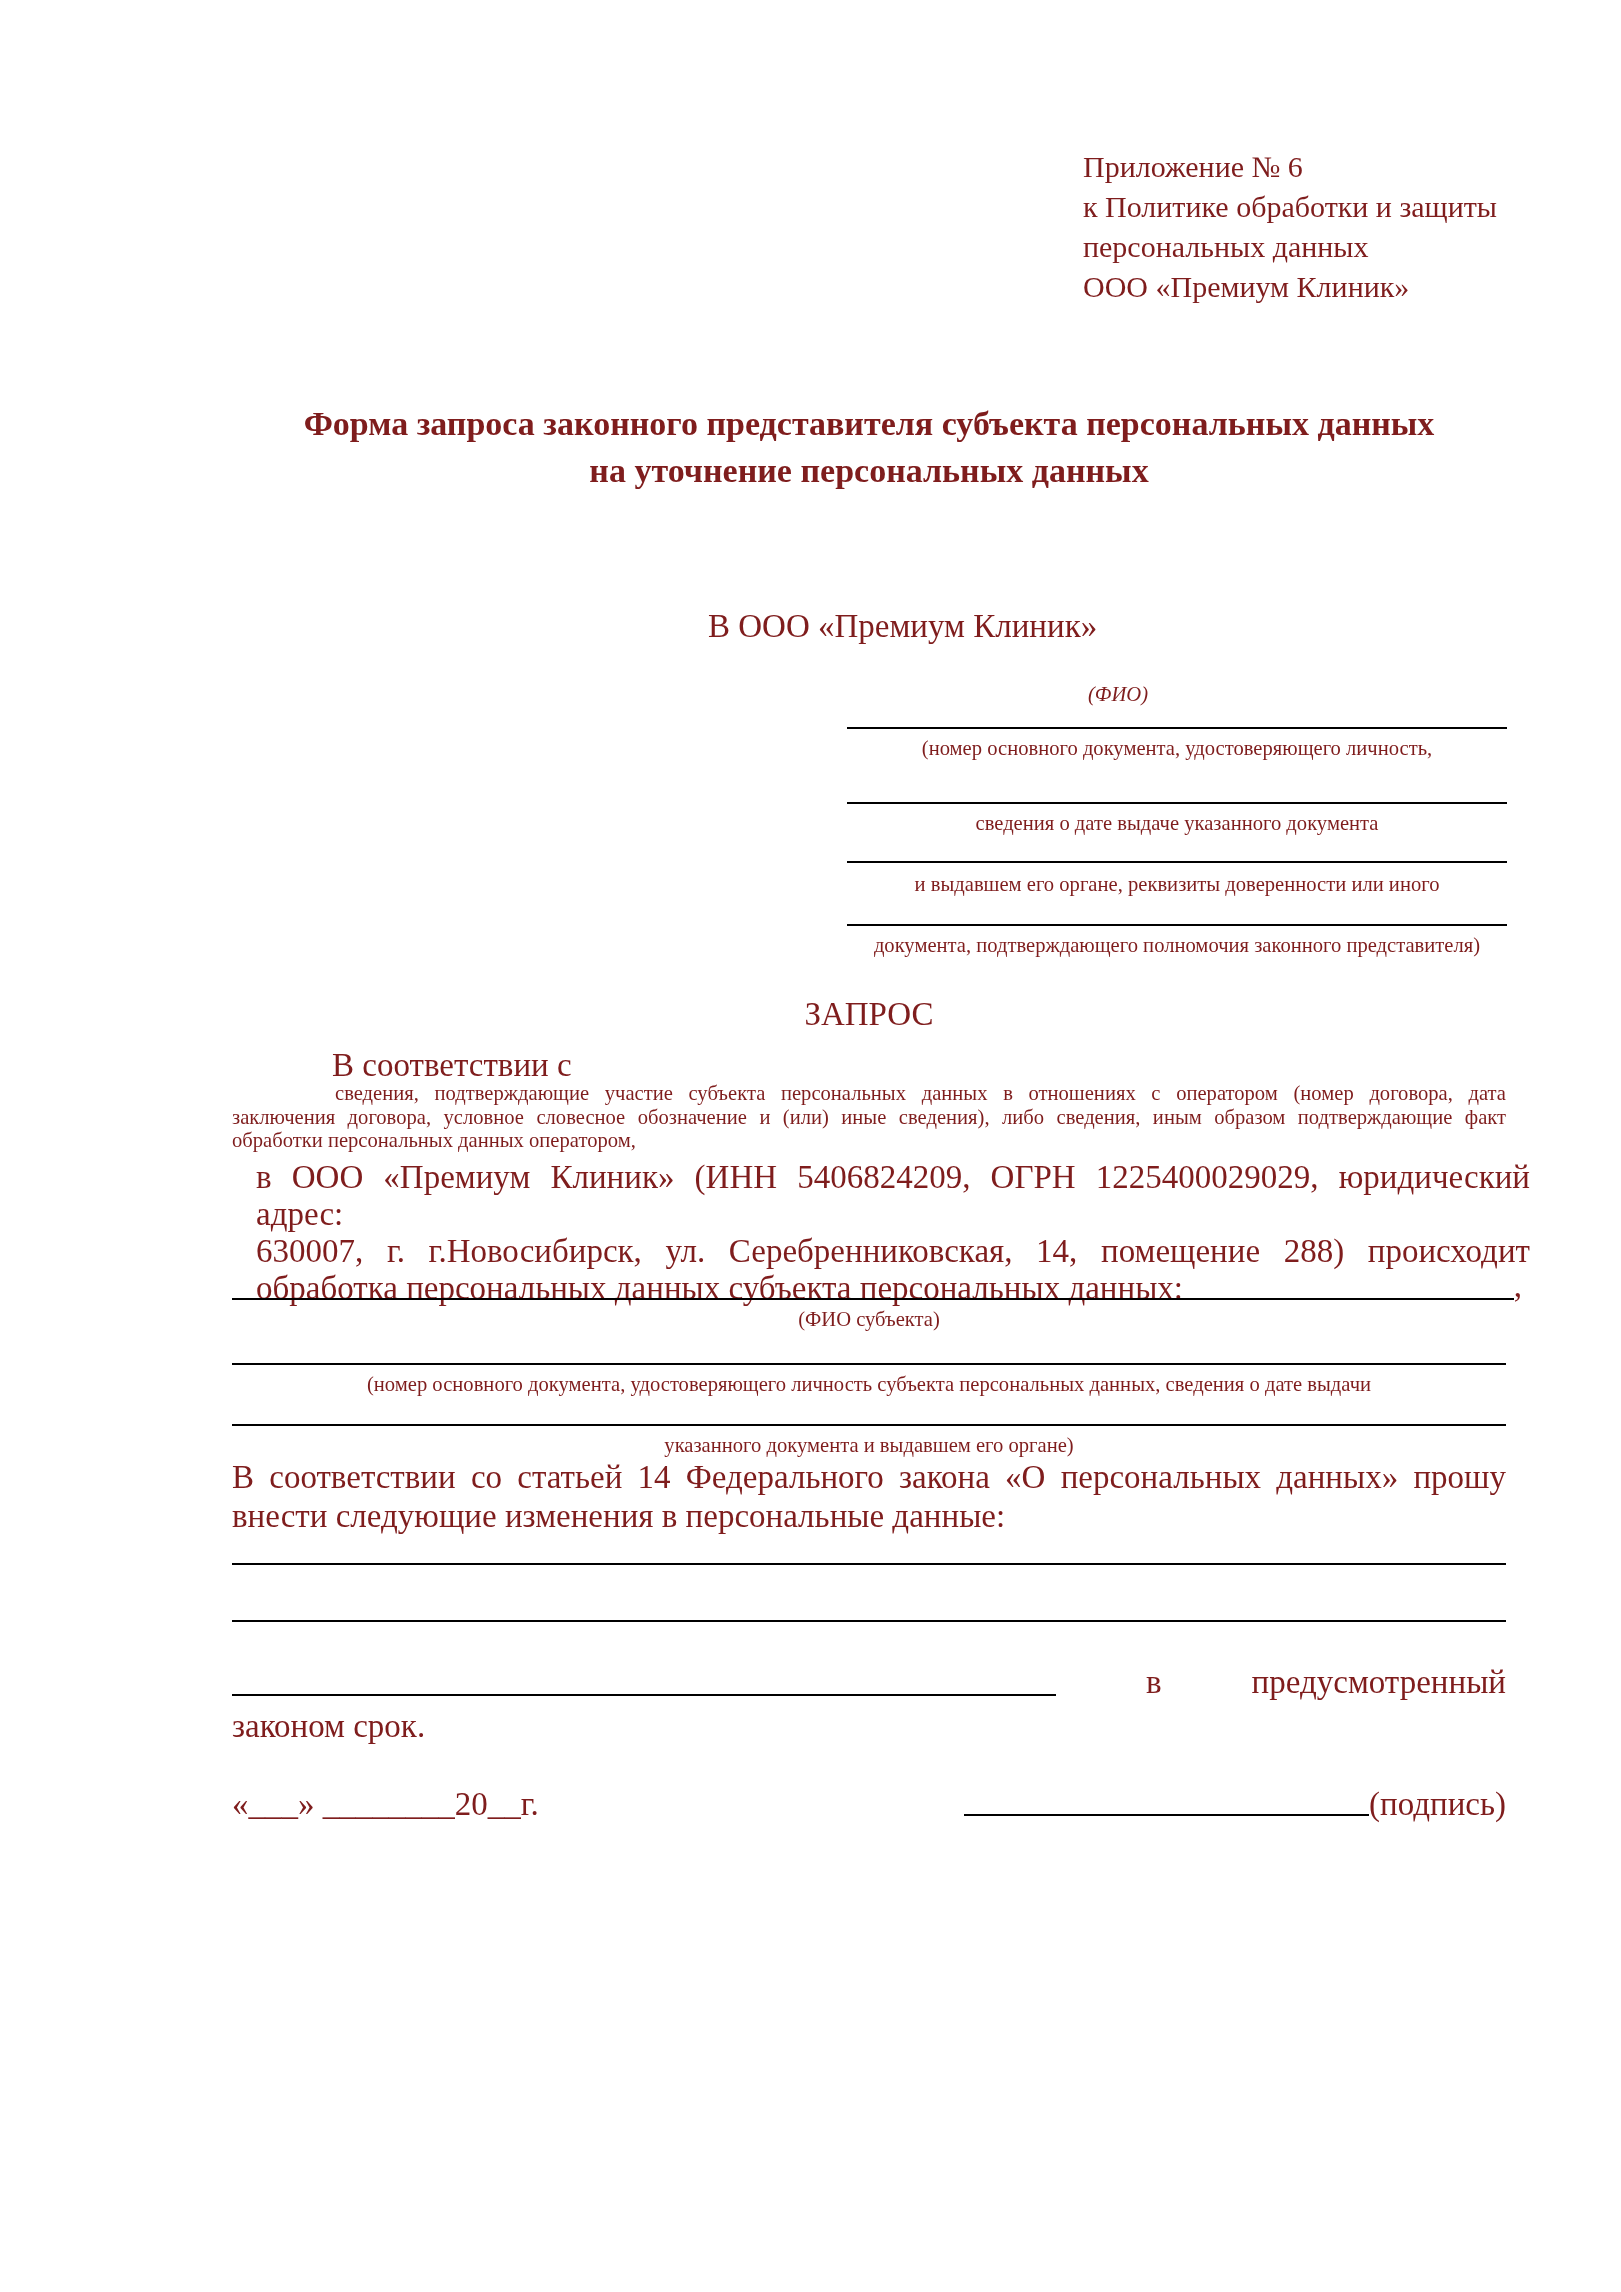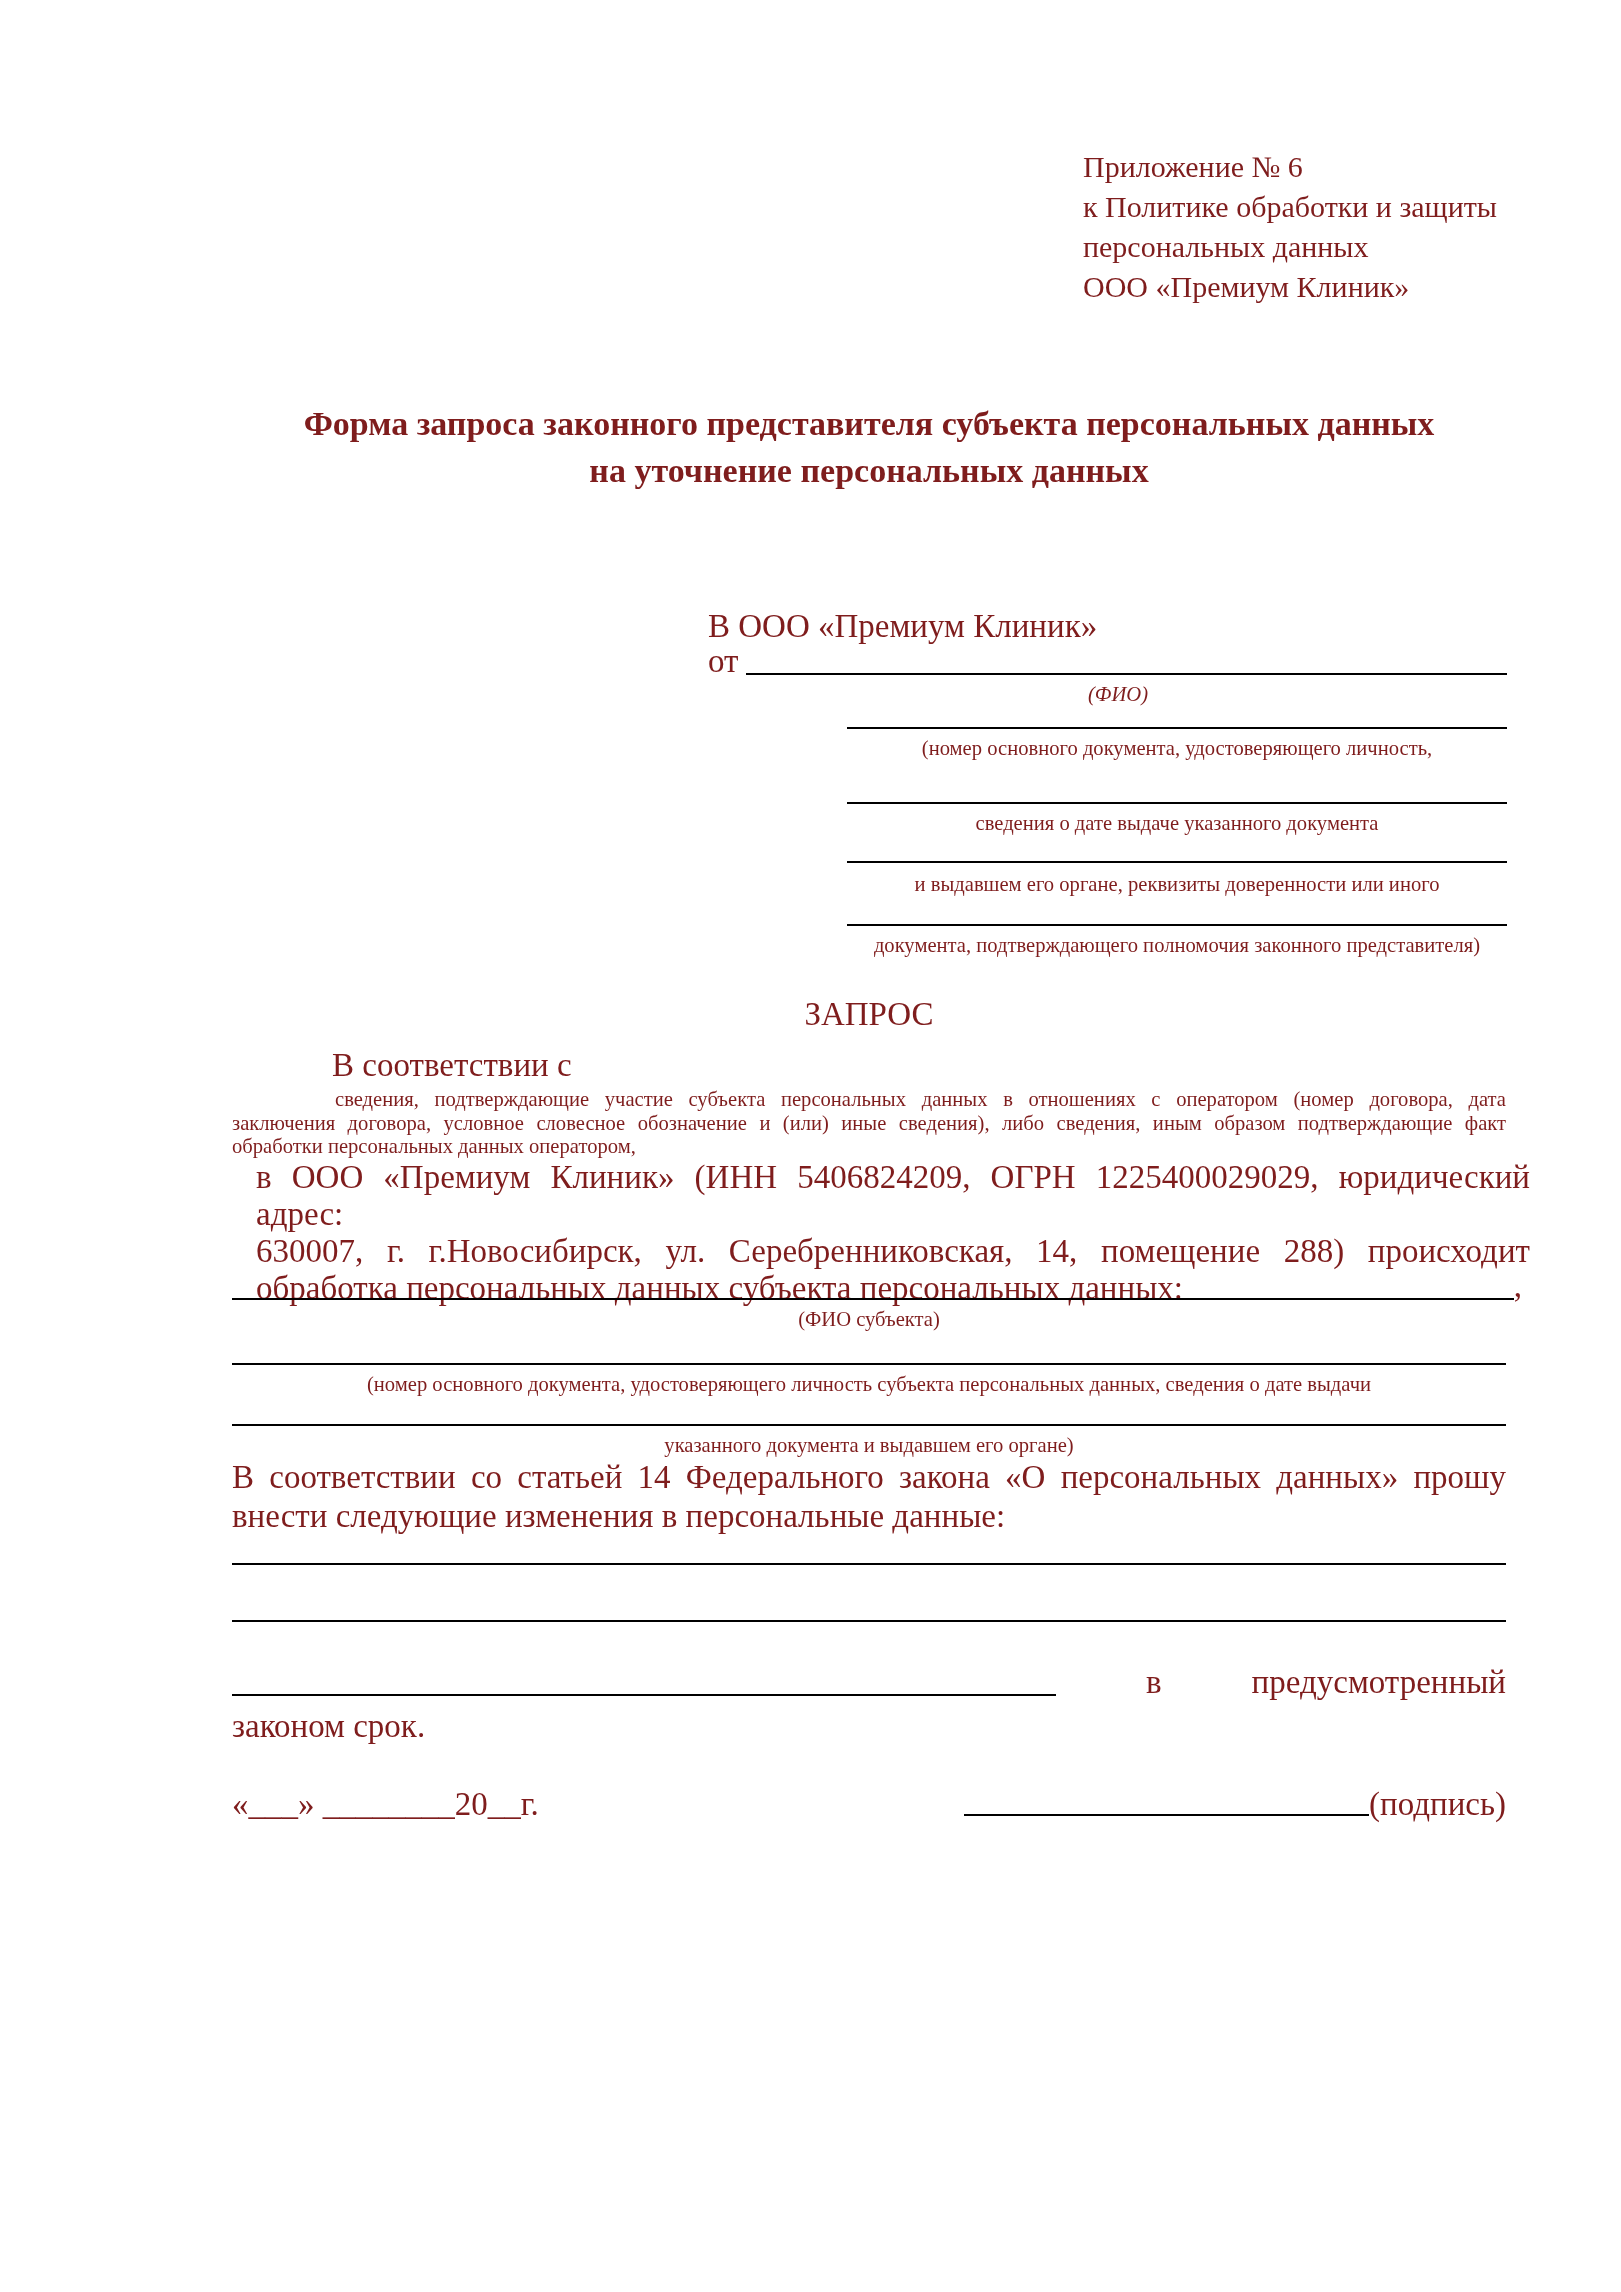--- a/index.html
+++ b/index.html
@@ -27,21 +27,21 @@
   .cap { font-size: 20.6px; line-height: 23.5px; text-align: center; }
   .fio-cap   { left: 730px; top: 683px; width: 776px; font-style: italic; }
   .rule      { border-top: 2.9px solid #000; height: 0; }
   .doc-rule  { left: 847px; width: 660px; }
   .doc-cap   { left: 847px; width: 660px; }
 
   .zapros { left: 232px; top: 996px; width: 1274px; font-size: 33px; text-align: center; }
 
   .accordance { left: 332px; top: 1047px; width: 1174px; display: flex; align-items: flex-start; font-size: 33px; height: 33px; flex-direction: column; }
 
-  .note { left: 232px; top: 1082px; width: 1274px; font-size: 20.6px; line-height: 23.5px; margin-top: 6px; }
+  .note { left: 232px; top: 1082px; width: 1274px; font-size: 20.6px; line-height: 23.5px; }
   .note .indent1 { text-indent: 103px; }
   .jline { text-align: justify; text-align-last: justify; }
 
   .operator { left: 232px; top: 1159px; width: 1274px; font-size: 33px; line-height: 37px; margin-left: 24px; }
 
   .fio-line { left: 232px; top: 1266px; width: 1290px; display: flex; align-items: flex-end; font-size: 33px; height: 39px; }
   .full-rule { left: 232px; width: 1274px; }
   .full-cap  { left: 232px; width: 1274px; }
 
   .article { left: 232px; top: 1458px; width: 1274px; font-size: 33px; line-height: 39px; }
@@ -66,24 +66,20 @@
     <div>персональных данных</div>
     <div>ООО «Премиум Клиник»</div>
   </div>
 
   <div class="abs doc-title">
     <div>Форма запроса законного представителя субъекта персональных данных</div>
     <div>на уточнение персональных данных</div>
   </div>
 
   <div class="abs addr-to">В ООО «Премиум Клиник»</div>
-  <div class="abs addr-from">
-    <span>от</span>
-    <span class="fill"></span>
-  </div>
   <div class="abs cap fio-cap">(ФИО)</div>
 
   <div class="abs rule doc-rule" style="top:727px;"></div>
   <div class="abs cap doc-cap" style="top:737px;font-family:Liberation Serif, serif;">(номер основного документа, удостоверяющего личность,</div>
 
   <div class="abs rule doc-rule" style="top:802px;"></div>
   <div class="abs cap doc-cap" style="top:812px;">сведения о дате выдаче указанного документа</div>
 
   <div class="abs rule doc-rule" style="top:861px;"></div>
   <div class="abs cap doc-cap" style="top:873px;">и выдавшем его органе, реквизиты доверенности или иного</div>

